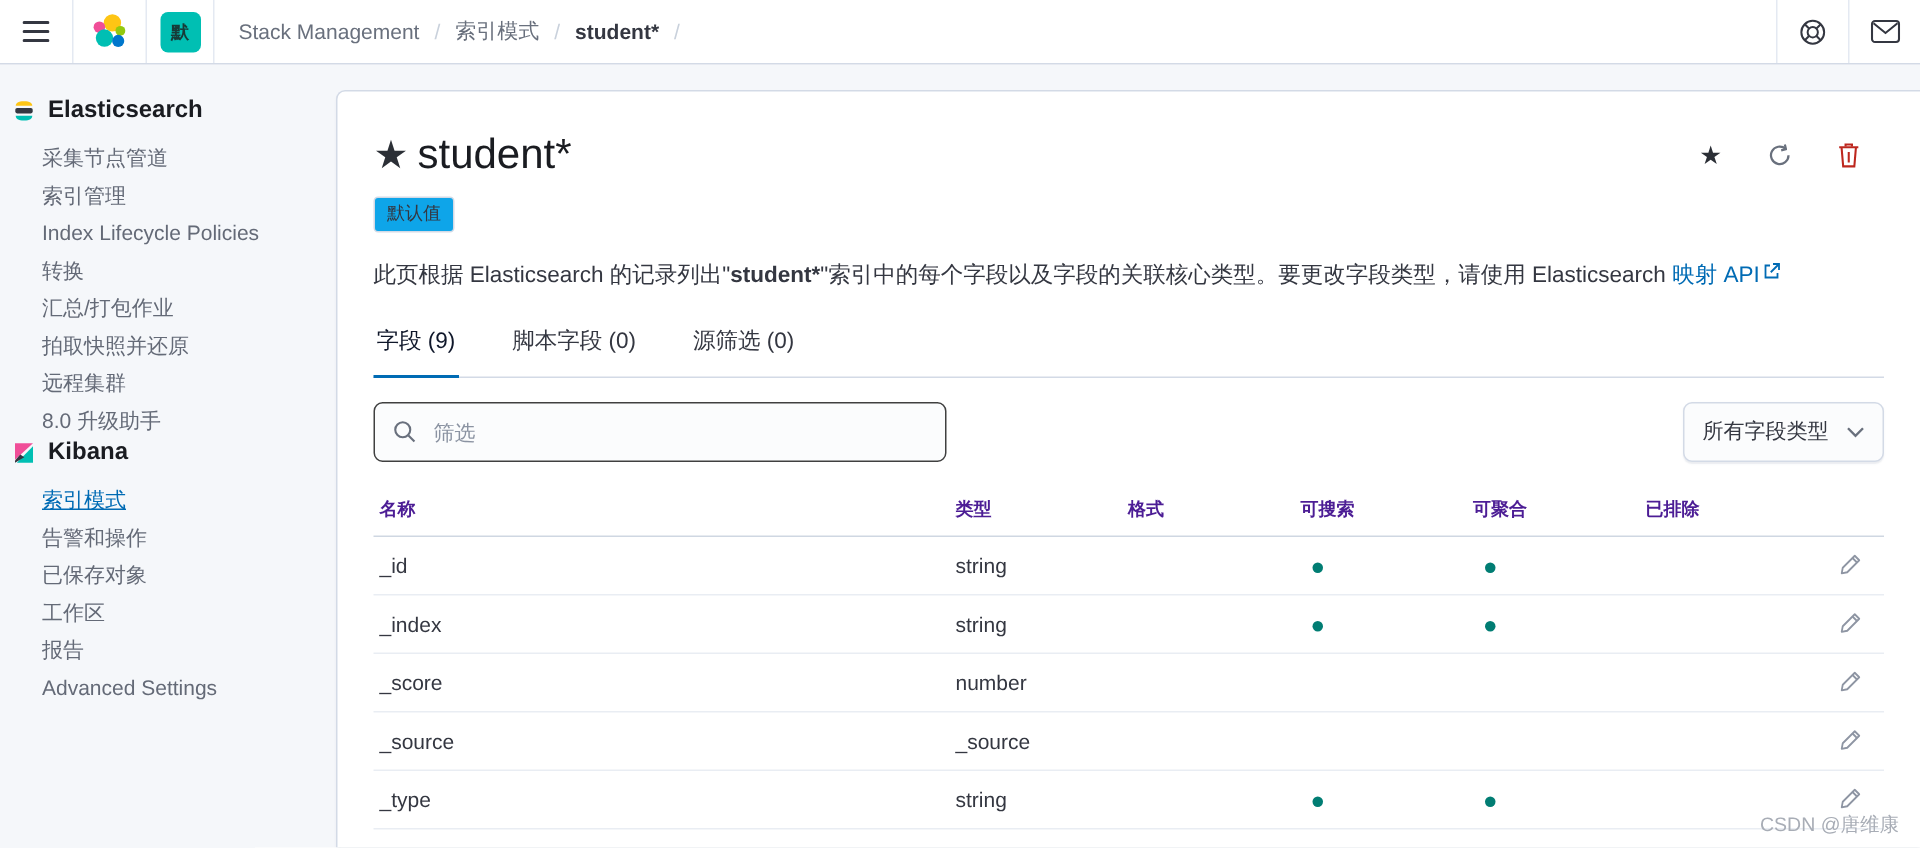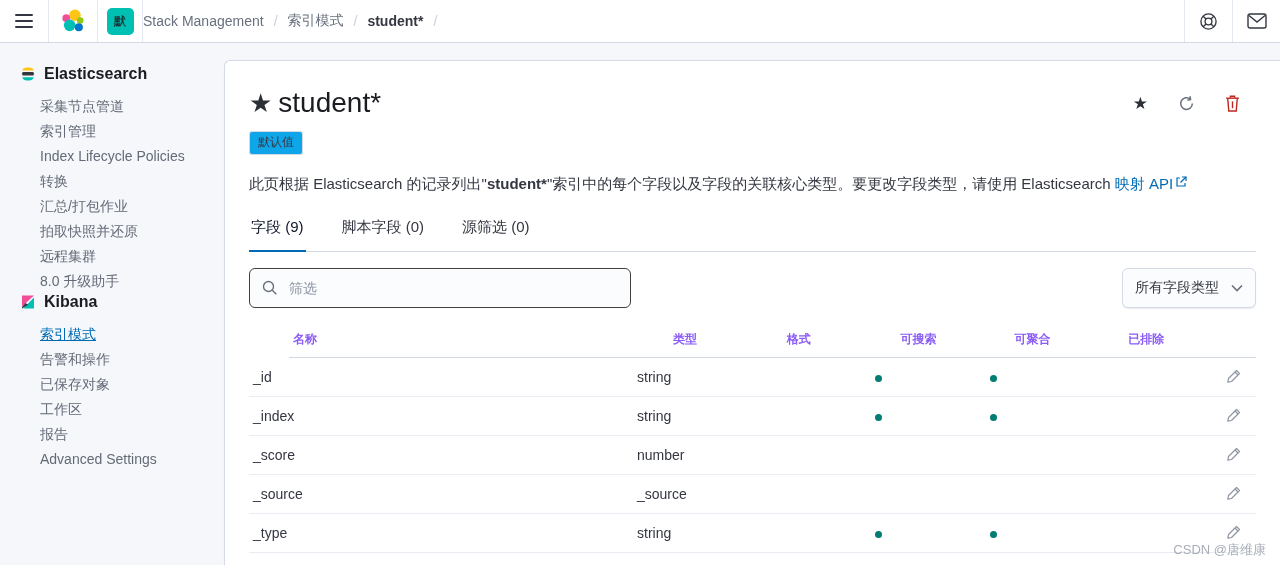--- a/index.html
+++ b/index.html
@@ -19,31 +19,31 @@
   .hdr-section{ height:100%; display:flex; align-items:center; justify-content:center; }
   .hdr-divider{ width:1px; height:100%; background:#e4e9f2; }
   .hamburger{ width:48px; cursor:pointer; background:none; border:none; }
   .logo-box{ width:48px; }
   .space-badge-box{ width:44px; }
   .space-badge{
     width:27px; height:27px; border-radius:5px; background:#00BFB3;
     display:flex; align-items:center; justify-content:center;
     font-size:12px; font-weight:700; color:#173a38; cursor:pointer; border:none;
   }
-  .breadcrumbs{ display:flex; align-items:center; font-size:14px; color:#69707D; }
+  .breadcrumbs{ display:flex; align-items:center; margin-left:16px; font-size:14px; color:#69707D; }
   .crumb-item{ display:flex; align-items:center; }
   .crumb{ cursor:pointer; }
   .crumb.current{ color:#343741; font-weight:700; cursor:default; }
   .crumb-sep{ margin:0 10px; color:#c9d1dc; }
   .hdr-right{ margin-left:auto; display:flex; align-items:center; height:100%; }
   .hdr-icon-btn{ width:47px; height:100%; display:flex; align-items:center; justify-content:center;
     background:none; border:none; cursor:pointer; }
 
   
-  .sidebar{ position:absolute; top:43px; left:0; width:220px; bottom:0; padding:22px 8px 0 20px; }
+  .sidebar{ position:absolute; top:43px; left:0; width:220px; bottom:0; padding:22px 8px 0 8px; }
   .nav-section + .nav-section{ }
   .nav-section-title{ display:flex; align-items:center; gap:8px; font-size:16px; font-weight:700; color:#1a1c21; }
   .nav-items{ list-style:none; margin:10px 0 0 0; padding:0 0 0 20px; }
   .nav-item{ padding:3.5px 0; }
   .nav-link{ font-size:14px; color:#646a77; cursor:pointer; line-height:17px; }
   .nav-link.active{ color:#006BB4; text-decoration:underline; }
 
   
   .card{
     position:absolute; top:60px; left:224px; right:0; bottom:0;
@@ -86,21 +86,21 @@
   .type-select{
     height:40px; min-width:134px; border:1px solid #d3dae6; border-radius:6px;
     background:#fbfcfd; display:flex; align-items:center; justify-content:space-between;
     padding:0 12px; gap:12px; font-size:14px; color:#343741; cursor:pointer;
     box-shadow:0 1px 1px rgba(152,162,179,.2);
   }
 
   
   .fields-table{ margin-top:14px; }
   .thead{ display:flex; align-items:center; padding:9px 0; border-bottom:1px solid #cfd7e2;
-    font-size:12px; font-weight:700; color:#8b5cf6;margin-left:40px; }
+    font-size:12px; font-weight:700; color:#4c1d95; }
   .trow{ display:flex; align-items:center; height:39px; border-bottom:1px solid #e9edf3; font-size:14px; }
   .c-name{ width:388px; padding-left:4px; }
   .c-type{ width:115px; }
   .c-format{ width:115px; }
   .c-search{ width:115px; }
   .c-agg{ width:115px; }
   .c-excl{ width:115px; }
   .c-actions{ flex:1; text-align:right; padding-right:14px; }
   .dot{ display:inline-block; width:7px; height:7px; border-radius:50%; background:#017D73; margin-left:8px; }
   .edit-btn{ background:none; border:none; padding:0; cursor:pointer; line-height:0; }

